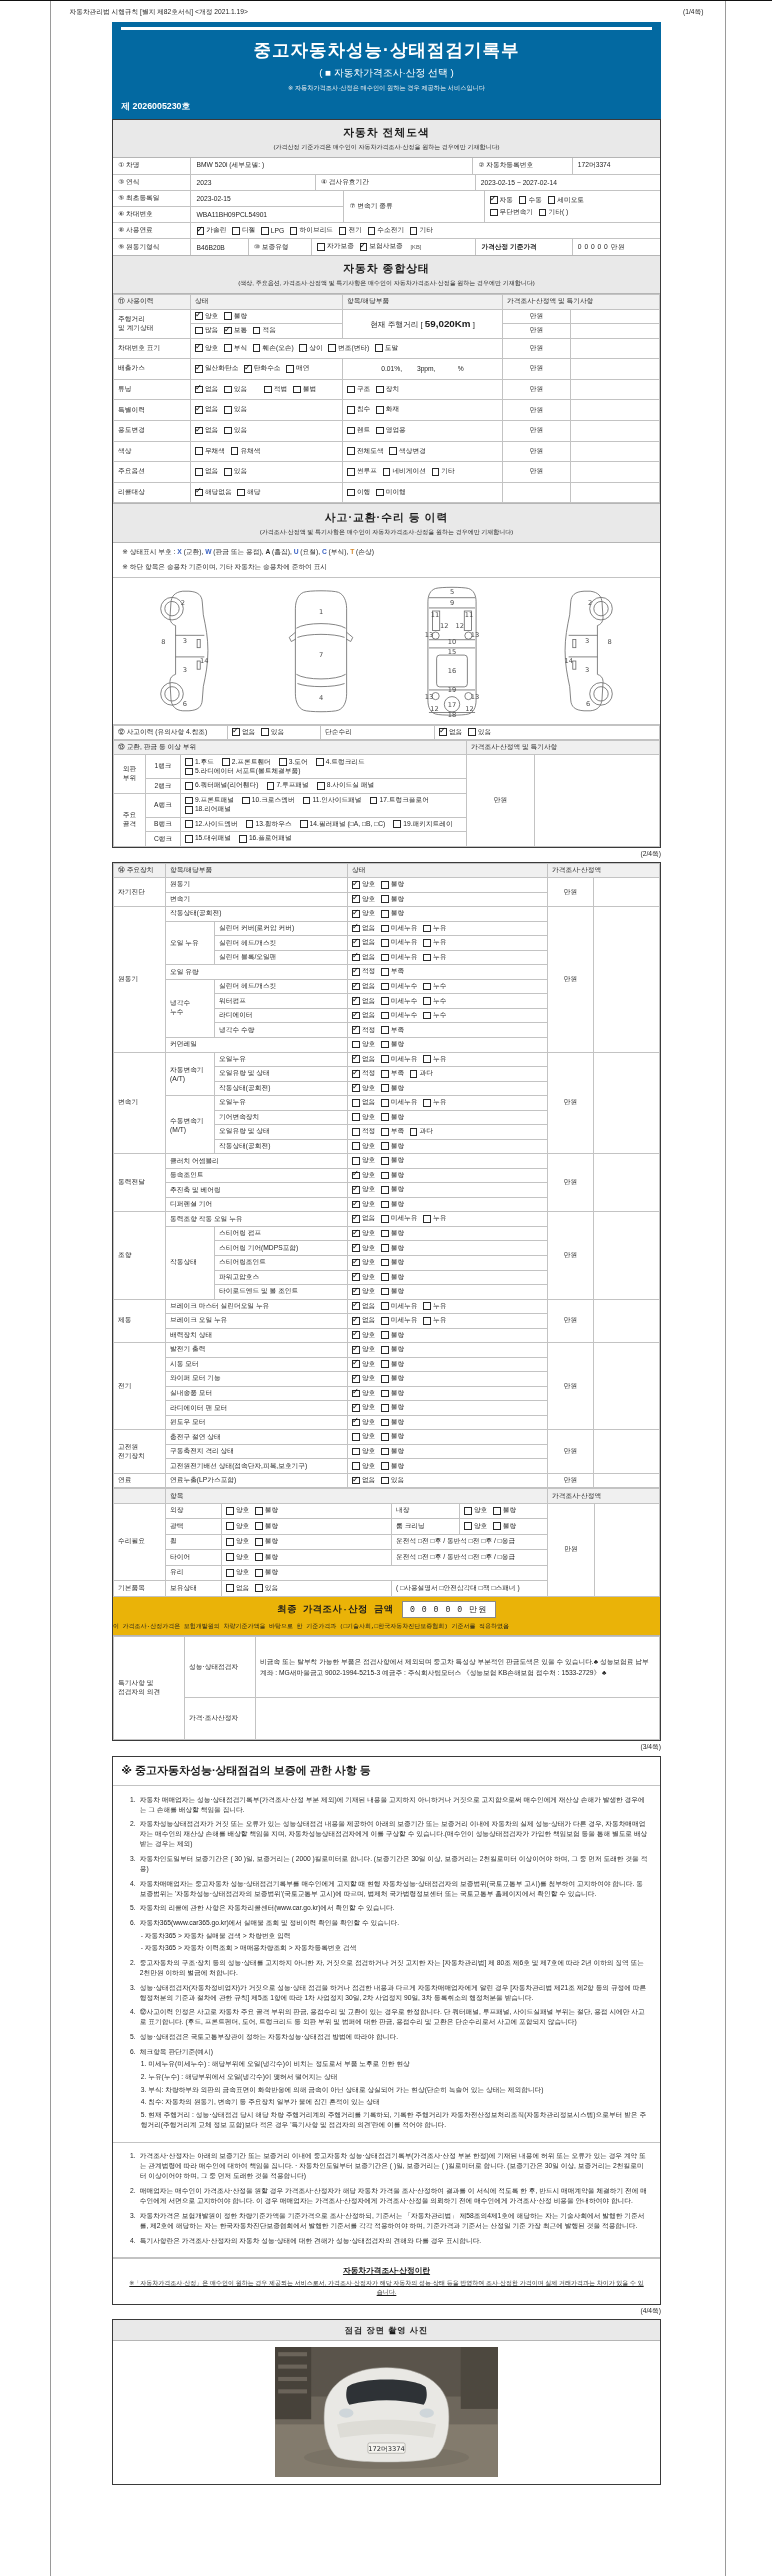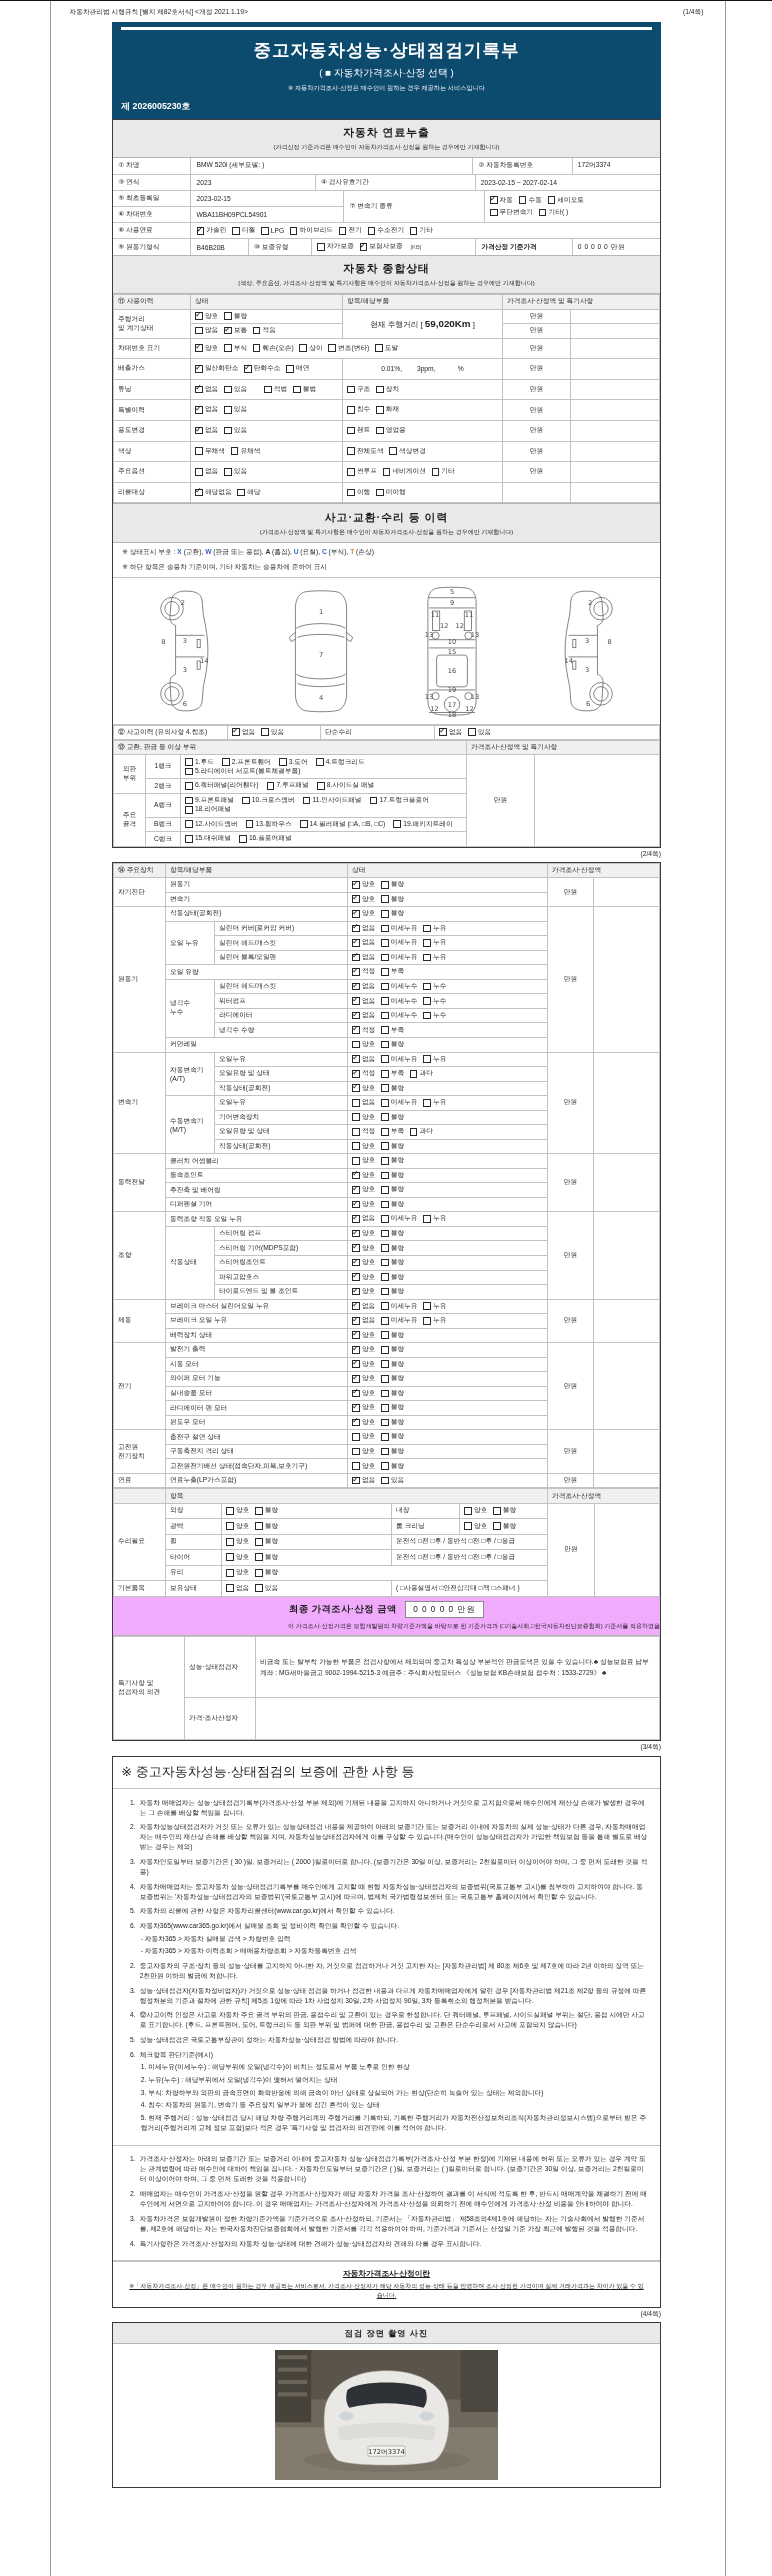--- a/index.html
+++ b/index.html
@@ -43,24 +43,24 @@
   .diagwrap{display:flex;justify-content:space-around;align-items:center;padding:5.2px 15.5px;border-bottom:0.5px solid #c3c3c3;}
   svg.car{display:block;}
   svg.car path,svg.car rect,svg.car circle,svg.car line,svg.car ellipse{fill:none;stroke:#6a6a6a;stroke-width:1.6;}
   svg.car .dn{fill:#4a4a4a;stroke:none;font-size:13px;font-family:"DejaVu Sans",sans-serif;text-anchor:middle;}
   .legendline{font-size:6.7px;padding:2.6px 7.2px;}
   
   .noteitem{display:flex;margin:4.6px 0;font-size:6.7px;line-height:1.5;}
   .noteno{width:13.4px;flex:none;text-align:right;margin-right:4.1px;}
   .notetx{flex:1;}
   .notesub{margin:2.6px 0 0 1px;}
-  .nsec-h{font-size:13px;padding:6.7px 8.2px;border-bottom:0.5px solid #c3c3c3;}
+  .nsec-h{font-size:11px;padding:6.7px 8.2px;border-bottom:0.5px solid #c3c3c3;font-weight:bold;}
   .nbody{padding:4.1px 12.4px 7.2px 9.3px;border-bottom:0.5px solid #c3c3c3;}
   
-  .finalstrip{background:#f0abfc;text-align:right;padding:4.6px 0 4.1px 0;border-bottom:0.5px solid #b5b5b5;}
+  .finalstrip{background:#eab308;text-align:left;padding:4.6px 0 4.1px 0;border-bottom:0.5px solid #b5b5b5;font-family:Liberation Mono, monospace;}
   .finalline{display:flex;justify-content:center;align-items:center;gap:8.2px;}
   .finallab{font-size:9.3px;font-weight:bold;letter-spacing:0.5px;}
   .finalval{border:0.5px solid #8a8a8a;background:#fff;padding:2.1px 7.2px;font-size:8.2px;letter-spacing:1px;}
   .finalnote{font-size:6px;margin-top:3.6px;}
   
   .photowrap{display:flex;flex-direction:column;align-items:center;gap:7.2px;padding:6.2px 0;}
   .boxinfo{border-top:0.5px solid #c3c3c3;padding:6.2px 15.5px 7.2px 15.5px;text-align:center;text-decoration:underline;}
   .boxinfo .t{font-size:7.7px;font-weight:bold;margin-bottom:3.6px;}
   .boxinfo .b{font-size:6px;color:#333;line-height:1.5;}
   .smallright{font-size:5.7px;color:#555;margin-left:2.1px;}
@@ -72,32 +72,32 @@
 
 <div class="pageframe"></div>
 
 <div class="topmeta">
   <span>자동차관리법 시행규칙 [별지 제82호서식] &lt;개정 2021.1.19&gt;</span>
   <span>(1/4쪽)</span>
 </div>
 
 <div class="col">
 
-  <div class="dochead" style="background: #0c4a6e;">
+  <div class="dochead" style="background: #0369a1;">
     <div class="rule"></div>
     <h1>중고자동차성능·상태점검기록부</h1>
     <div class="sub">( ■ 자동차가격조사·산정 선택 )</div>
     <div class="note">※ 자동차가격조사·산정은 매수인이 원하는 경우 제공하는 서비스입니다</div>
     <div class="docno">제 2026005230호</div>
   </div>
 
   <div class="box">
 
     <div class="sec-head">
-      <div class="sec-title">자동차 연료누출</div>
+      <div class="sec-title">자동차 전체도색</div>
       <div class="sec-sub">(가격산정 기준가격은 매수인이 자동차가격조사·산정을 원하는 경우에만 기재합니다)</div>
     </div>
     <div>
       <div class="birow">
         <div class="bicell lab" style="width:67px">① 차명</div>
         <div class="bicell" style="flex:1">BMW 520i (세부모델: )</div>
         <div class="bicell lab" style="width:88px">② 자동차등록번호</div>
         <div class="bicell c" style="width:77px">172머3374</div>
       </div>
       <div class="birow">

